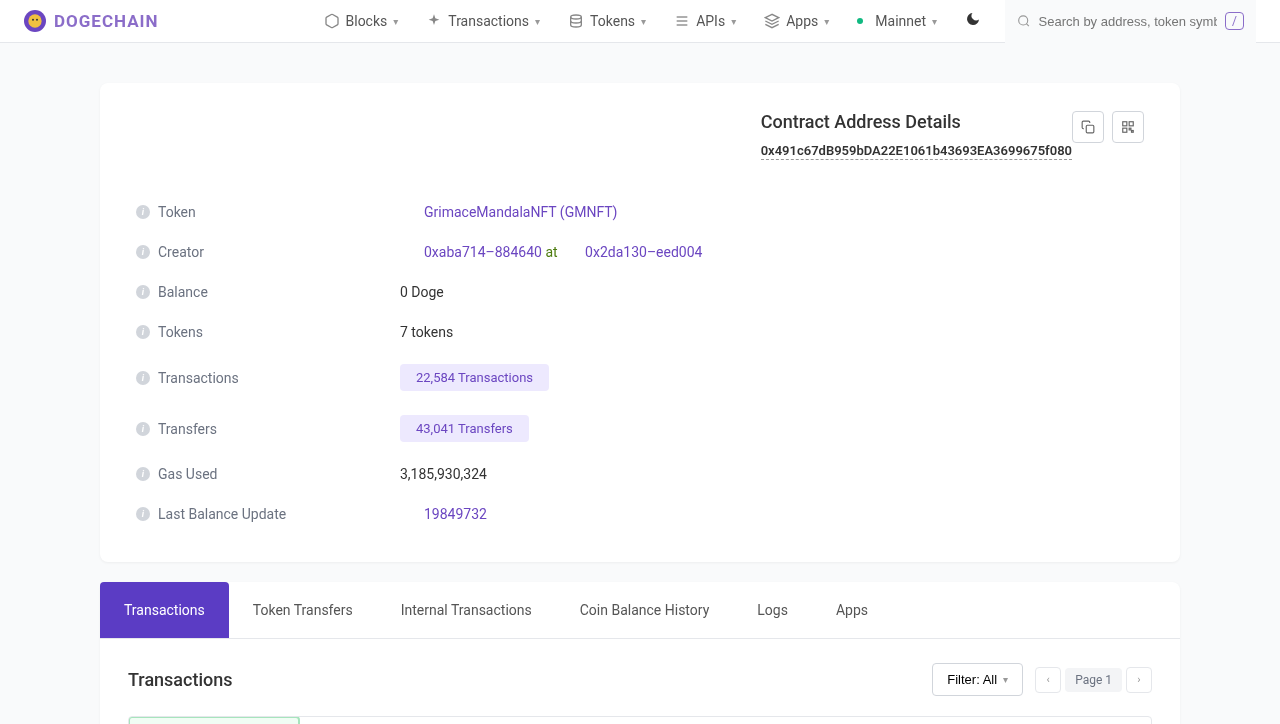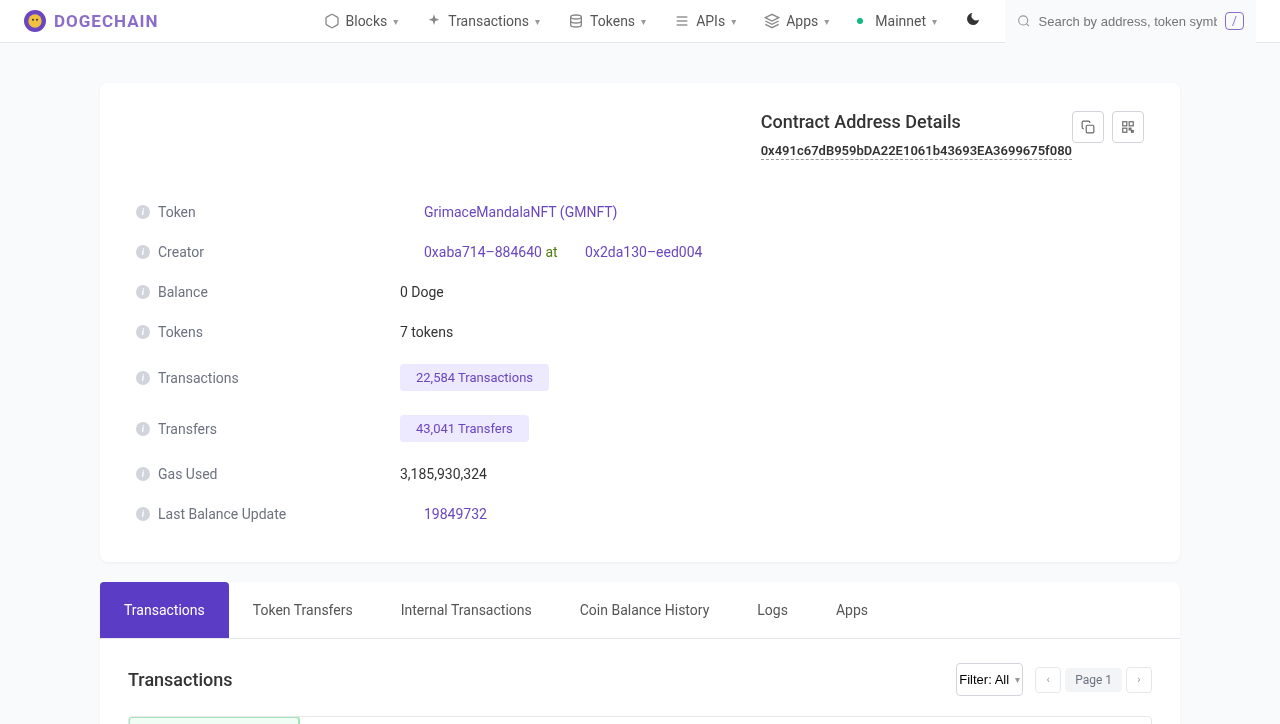--- a/index.html
+++ b/index.html
@@ -33,21 +33,21 @@
 .at-text { color: #4d7c0f; }
 .badge { background: #ede9fe; color: #6b46c1; padding: 6px 16px; border-radius: 4px; font-size: 13px; display: inline-block; }
 .tabs-card { background: #fff; border-radius: 8px; margin-top: 20px; box-shadow: 0 1px 3px rgba(0,0,0,0.05); }
 .tabs { display: flex; border-bottom: 1px solid #e5e7eb; }
 .tab { padding: 20px 24px; font-size: 14px; color: #555; cursor: pointer; }
 .tab.active { background: #5b3cc4; color: #fff; border-radius: 4px 4px 0 0; }
 .tab-content { padding: 24px 28px; }
 .section-header { display: flex; justify-content: space-between; align-items: center; margin-bottom: 20px; }
 .section-title { font-size: 18px; font-weight: 500; }
 .filter-controls { display: flex; align-items: center; gap: 12px; }
-.filter-btn { border: 1px solid #d1d5db; border-radius: 4px; padding: 8px 2px; font-size: 13px; background: #fff; cursor: pointer; display: flex; align-items: center; gap: 6px; }
+.filter-btn { border: 1px solid #d1d5db; border-radius: 4px; padding: 8px 14px; font-size: 13px; background: #fff; cursor: pointer; display: flex; align-items: center; gap: 6px; }
 .page-nav { display: flex; align-items: center; gap: 4px; }
 .page-btn { width: 26px; height: 26px; border: 1px solid #e5e7eb; border-radius: 4px; display: flex; align-items: center; justify-content: center; cursor: pointer; background: #fff; font-size: 11px; color: #999; }
 .page-label { padding: 5px 10px; background: #f3f4f6; border-radius: 4px; font-size: 12px; color: #6b7280; }
 .tx-row { display: flex; border: 1px solid #e5e7eb; border-radius: 4px; overflow: hidden; }
 .tx-status-box { width: 172px; border: 2px solid #a7e4bd; background: #f0fdf4; display: flex; flex-direction: column; align-items: center; justify-content: center; padding: 20px; border-radius: 4px; margin: -1px 0 -1px -1px; }
 .tx-details { flex: 1; padding: 16px 20px; display: flex; justify-content: space-between; }
 </style>
 </head>
 <body>
 

